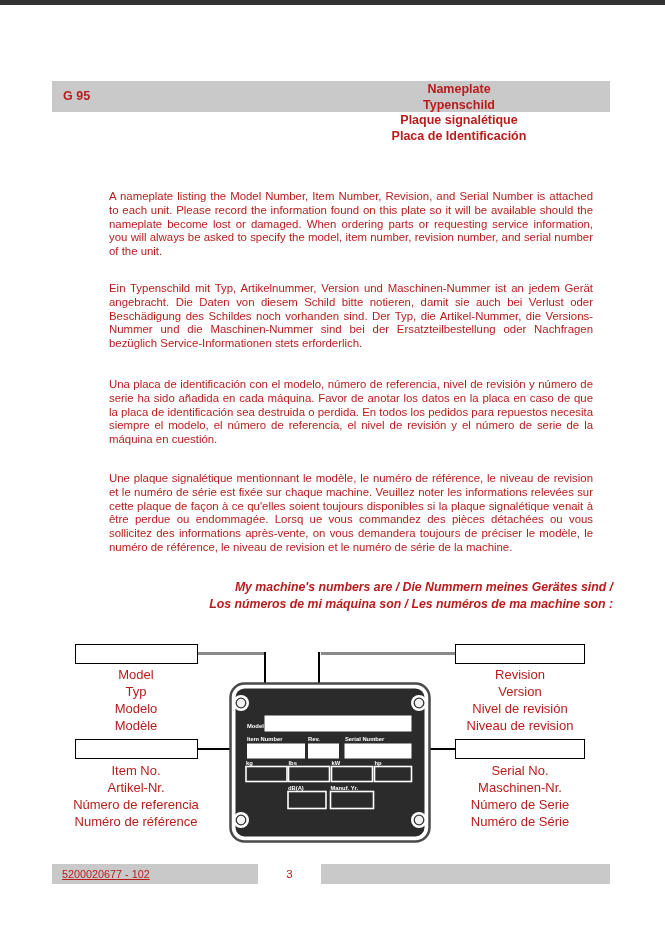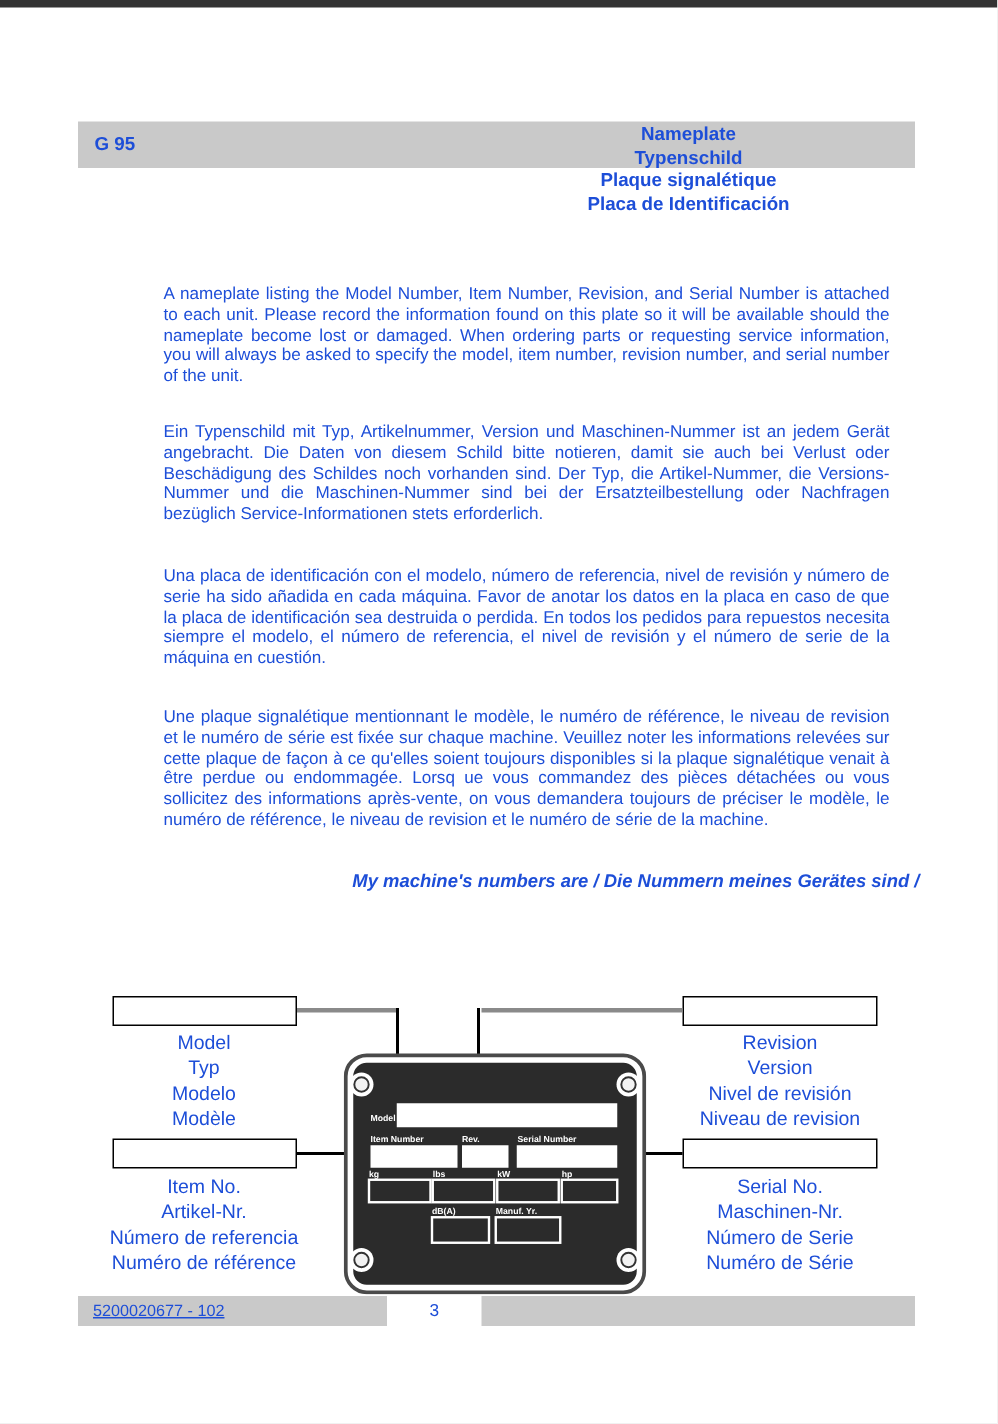--- a/index.html
+++ b/index.html
@@ -1,35 +1,35 @@
 <!DOCTYPE html>
 <html><head>
 <meta charset="utf-8">
 <style>
   html,body{margin:0;padding:0;background:#e8e8e8;}
   .page{
     position:relative;width:665px;height:949px;background:#ffffff;
-    font-family:"Liberation Sans",sans-serif;color:#1d4ed8;overflow:hidden;
+    font-family:"Liberation Sans",sans-serif;color:#b91c1c;overflow:hidden;
   }
   .top-strip{position:absolute;left:0;top:0;width:665px;height:5px;background:#333333;}
   
   .header-bar{position:absolute;left:52px;top:81px;width:558px;height:31px;background:#c9c9c9;}
   .header-code{position:absolute;left:63px;top:81px;height:31px;line-height:31px;
     font-size:12.5px;font-weight:bold;}
   .header-titles{position:absolute;left:305px;top:82px;width:308px;text-align:center;
     font-size:12.5px;font-weight:bold;line-height:15.5px;}
   
   .para{position:absolute;left:97px;width:484px;margin:12px;font-size:11.4px;line-height:13.8px;
     text-align:justify;}
   .p-en{top:178px;} .p-de{top:270px;} .p-es{top:366px;} .p-fr{top:460px;}
   
   .statement{position:absolute;left:57px;top:579px;width:556px;text-align:right;
     font-weight:bold;font-style:italic;font-size:12.3px;line-height:17px;}
   
-  .figure{position:absolute;left:0;top:652px;width:570px;height:240px;}
+  .figure{position:absolute;left:0;top:632px;width:570px;height:240px;}
   .blank-box{position:absolute;height:20px;background:#fff;border:1.5px solid #000;box-sizing:border-box;}
   .bb-model{left:75px;top:12px;width:123px;}
   .bb-revision{left:455px;top:12px;width:130px;}
   .bb-item{left:75px;top:107px;width:123px;}
   .bb-serial{left:455px;top:107px;width:130px;}
   .lbl-stack{position:absolute;width:192px;text-align:center;font-size:13px;line-height:17px;}
   .ls-model{left:40px;top:34px;} .ls-revision{left:424px;top:34px;}
   .ls-item{left:40px;top:130px;} .ls-serial{left:424px;top:130px;}
   .line{position:absolute;background:#000;}
   .gray{background:#8a8a8a;}
@@ -72,20 +72,21 @@
     <div>Placa de Identificación</div>
   </div>
 
   <p class="para p-en">A nameplate listing the Model Number, Item Number, Revision, and Serial Number is attached to each unit. Please record the information found on this plate so it will be available should the nameplate become lost or damaged. When ordering parts or requesting service information, you will always be asked to specify the model, item number, revision number, and serial number of the unit.</p>
   <p class="para p-de">Ein Typenschild mit Typ, Artikelnummer, Version und Maschinen-Nummer ist an jedem Gerät angebracht. Die Daten von diesem Schild bitte notieren, damit sie auch bei Verlust oder Beschädigung des Schildes noch vorhanden sind. Der Typ, die Artikel-Nummer, die Versions- Nummer und die Maschinen-Nummer sind bei der Ersatzteilbestellung oder Nachfragen bezüglich Service-Informationen stets erforderlich.</p>
   <p class="para p-es">Una placa de identificación con el modelo, número de referencia, nivel de revisión y número de serie ha sido añadida en cada máquina. Favor de anotar los datos en la placa en caso de que la placa de identificación sea destruida o perdida. En todos los pedidos para repuestos necesita siempre el modelo, el número de referencia, el nivel de revisión y el número de serie de la máquina en cuestión.</p>
   <p class="para p-fr">Une plaque signalétique mentionnant le modèle, le numéro de référence, le niveau de revision et le numéro de série est fixée sur chaque machine. Veuillez noter les informations relevées sur cette plaque de façon à ce qu'elles soient toujours disponibles si la plaque signalétique venait à être perdue ou endommagée. Lorsq ue vous commandez des pièces détachées ou vous sollicitez des informations après-vente, on vous demandera toujours de préciser le modèle, le numéro de référence, le niveau de revision et le numéro de série de la machine.</p>
 
   <div class="statement">
     <div>My machine's numbers are / Die Nummern meines Gerätes sind /</div>
+    <div>Los números de mi máquina son / Les numéros de ma machine son :</div>
   </div>
 
   <div class="figure">
 
     <div class="blank-box bb-model"></div>
     <div class="blank-box bb-revision"></div>
     <div class="blank-box bb-item"></div>
     <div class="blank-box bb-serial"></div>
 
     <div class="lbl-stack ls-model">

